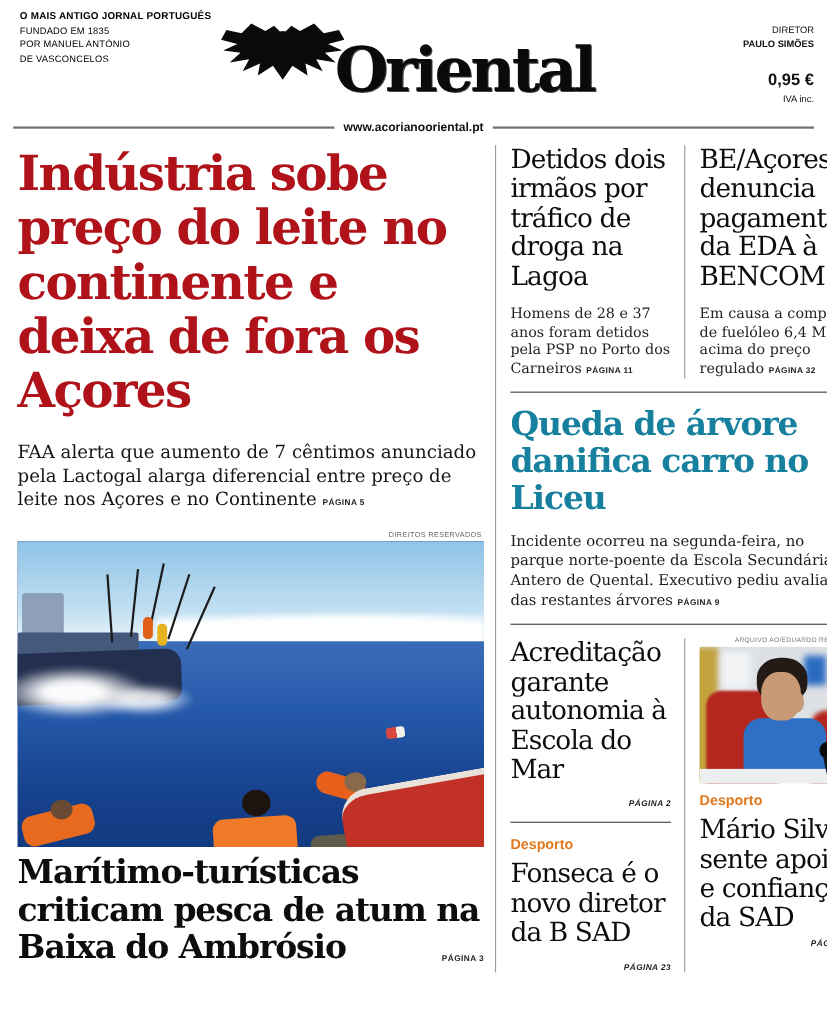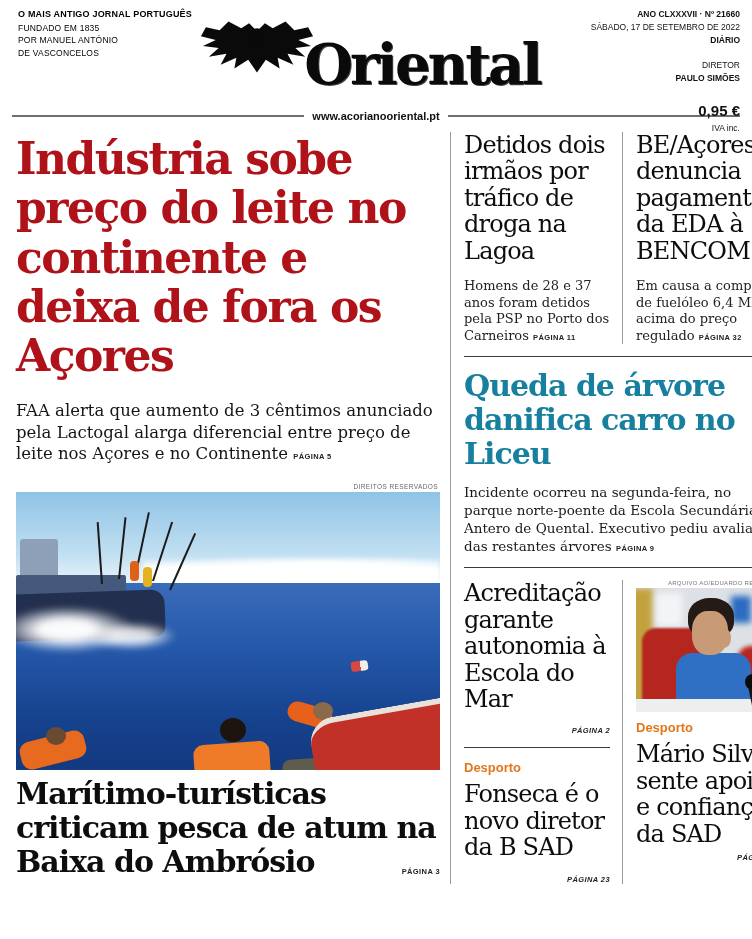--- a/index.html
+++ b/index.html
@@ -96,25 +96,20 @@
       <div>DE VASCONCELOS</div>
     </div>
     <div class="m-center">
       <svg class="eagle" viewBox="0 0 120 60">
         <path fill="#0a0a0a" d="M60 16 L52 8 L44 13 L31 6 L22 15 L8 12 L3 21 L18 25 L5 31 L21 33 L11 42 L29 39 L23 50 L39 43 L37 54 L51 45 L60 58 L69 45 L83 54 L81 43 L97 50 L91 39 L109 42 L99 33 L115 31 L102 25 L117 21 L112 12 L98 15 L89 6 L76 13 L68 8 Z"></path>
         <circle fill="#0a0a0a" cx="60" cy="20" r="7"></circle>
       </svg>
       <span class="mast-title">Oriental</span>
     </div>
     <div class="m-right">
-      <div class="grp1">
-        <div class="b">ANO CLXXXVII · Nº 21660</div>
-        <div>SÁBADO, 17 DE SETEMBRO DE 2022</div>
-        <div class="b">DIÁRIO</div>
-      </div>
       <div class="grp2">
         <div>DIRETOR</div>
         <div class="b">PAULO SIMÕES</div>
       </div>
       <div class="grp3">
         <div class="price">0,95 €</div>
         <div>IVA inc.</div>
       </div>
     </div>
   </header>
@@ -123,21 +118,21 @@
     <span class="ln"></span>
     <span class="site">www.acorianooriental.pt</span>
     <span class="ln"></span>
   </div>
 
   <main>
 
     <div class="lcol">
       <h1 class="lead-h">Indústria sobe preço do leite no continente e deixa de fora os Açores</h1>
       <p class="standfirst">
-        <span>FAA alerta que aumento de 3 cêntimos anunciado pela Lactogal alarga diferencial entre preço de leite nos Açores e no Continente</span>
+        <span>FAA alerta que aumento de 7 cêntimos anunciado pela Lactogal alarga diferencial entre preço de leite nos Açores e no Continente</span>
         <span class="ptag">PÁGINA 5</span>
       </p>
 
       <div class="credit">DIREITOS RESERVADOS</div>
 
       <div class="photo-main">
         <div class="pm-sky"></div>
         <div class="pm-clouds"></div>
         <div class="pm-sea"></div>
         <div class="pm-crane"></div>

